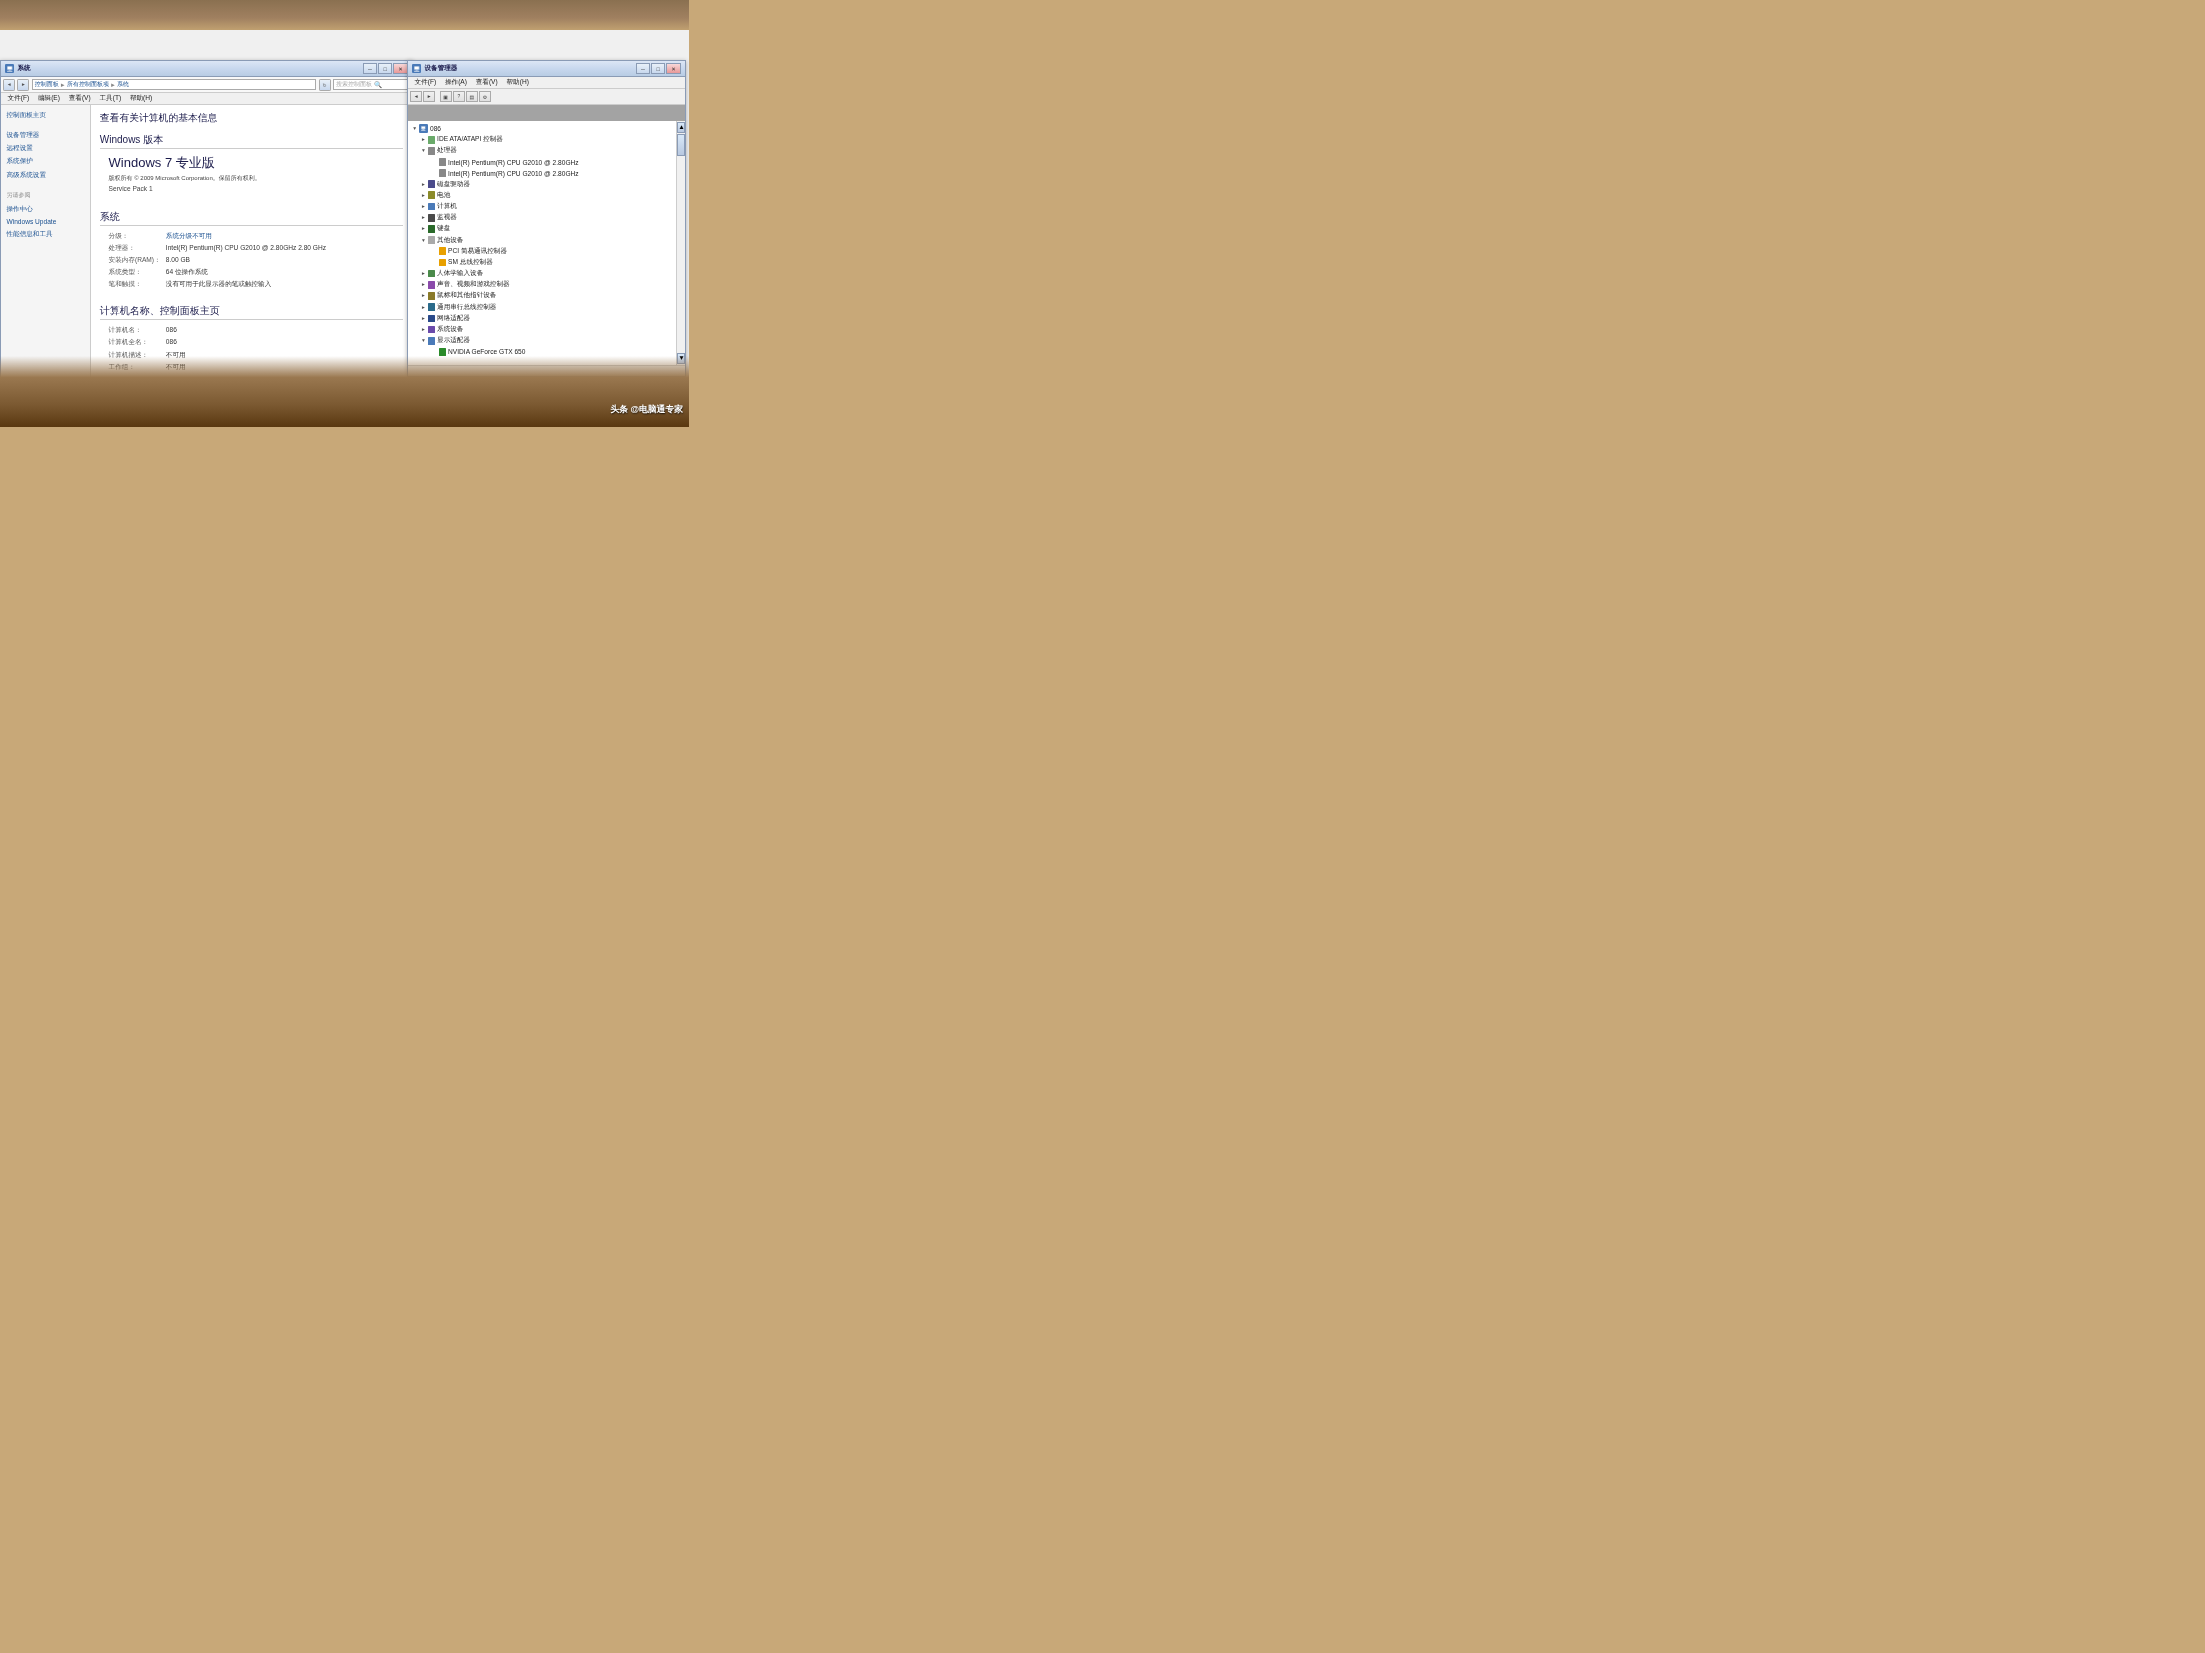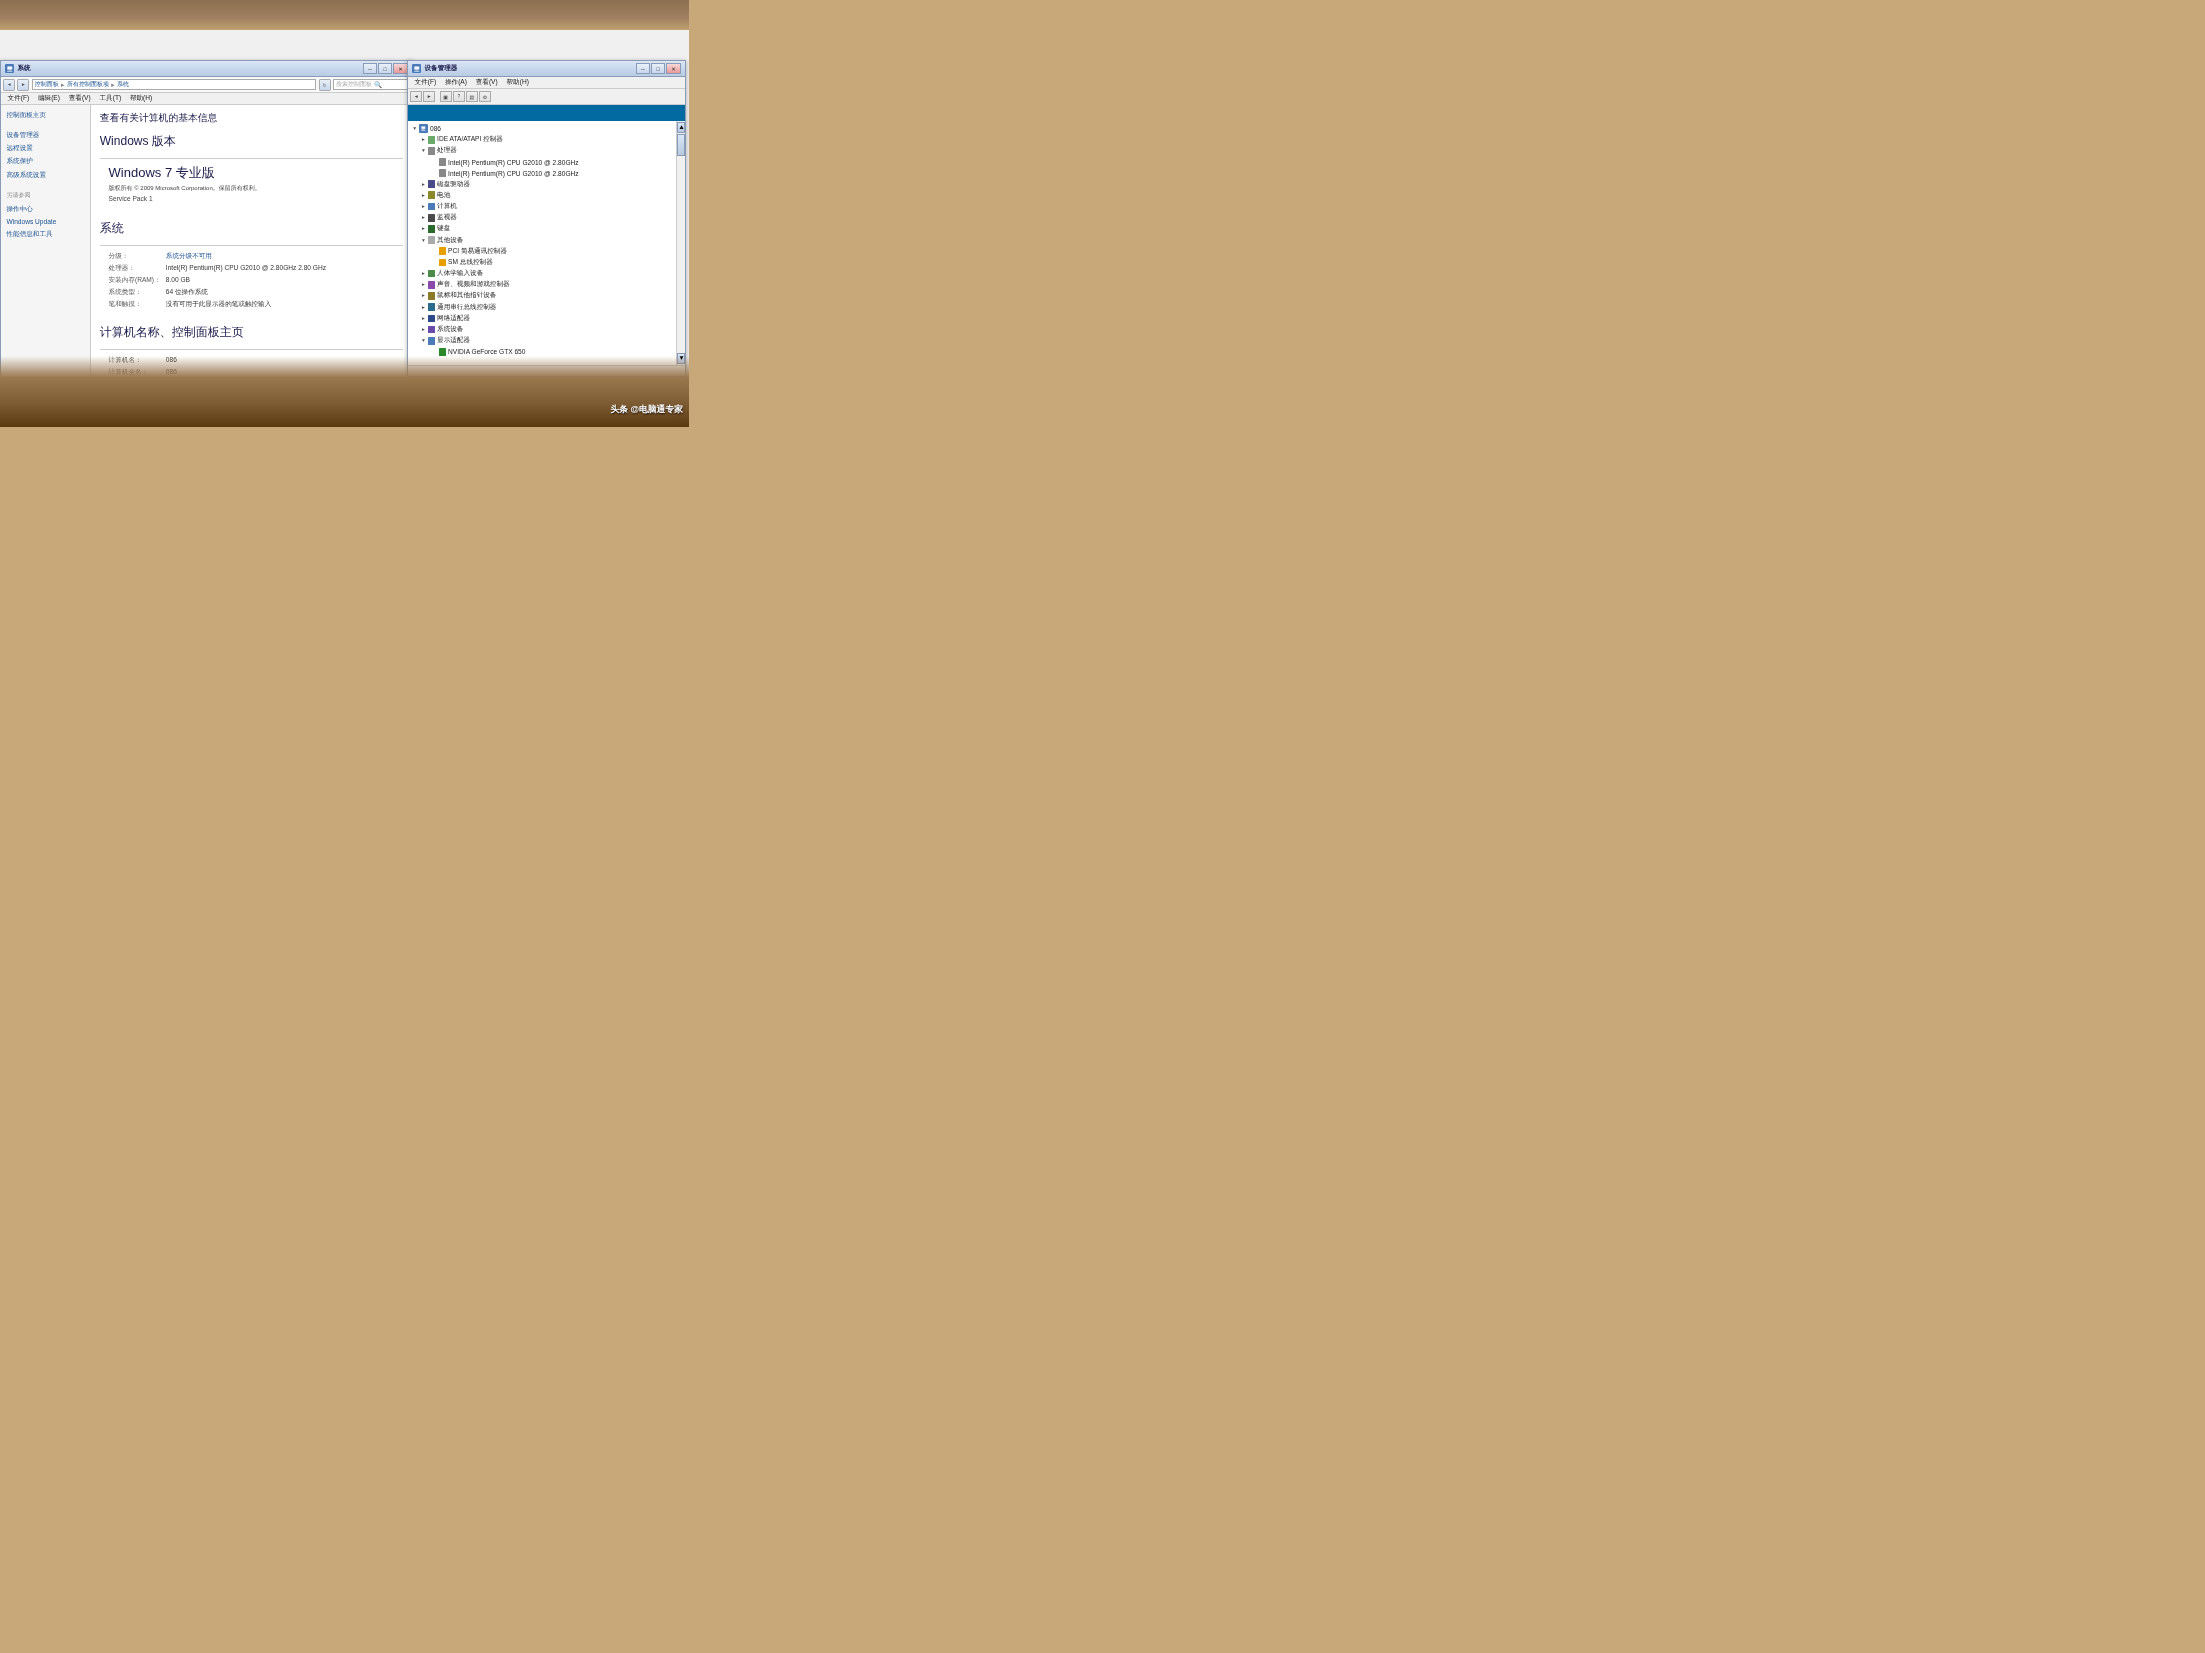--- a/index.html
+++ b/index.html
@@ -28,21 +28,21 @@
       left: 0;
       right: 0;
       height: 366px;
       background: #f0f0f0;
       z-index: 1;
     }
 
     
     .win7-window {
       position: absolute;
-      background: #0369a1;
+      background: #a3a3a3;
       border: 0.5px solid #8a9bb5;
       box-shadow: 0 1.1px 4.4px rgba(0,0,0,0.3);
     }
 
     
     .title-bar {
       height: 16.4px;
       background: linear-gradient(180deg, #dce6f5 0%, #c8d8ee 50%, #b8cce4 100%);
       display: flex;
       align-items: center;
@@ -221,24 +221,24 @@
     }
 
     .page-title {
       font-size: 9.8px;
       color: #1a1a4a;
       margin-bottom: 8.8px;
       font-weight: normal;
     }
 
     .section-header {
-      font-size: 12px;
+      font-size: 10px;
       color: #1a1a4a;
       border-bottom: 0.5px solid #ccc;
-      padding-bottom: 8px;
+      padding-bottom: 1px;
       margin: 6.6px 0 4.4px 0;
     }
 
     .info-row {
       display: flex;
       padding: 1.6px 0;
       font-size: 6.6px;
     }
 
     .info-label {

